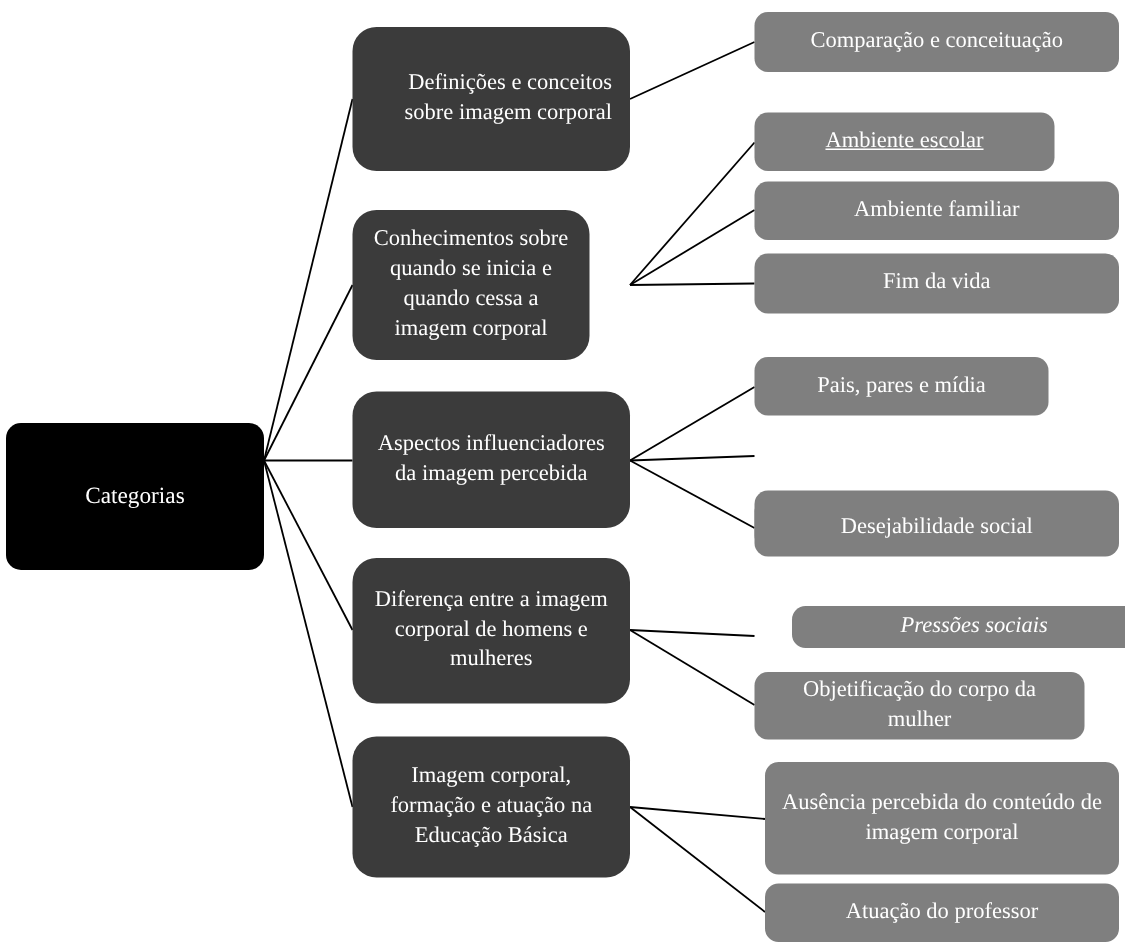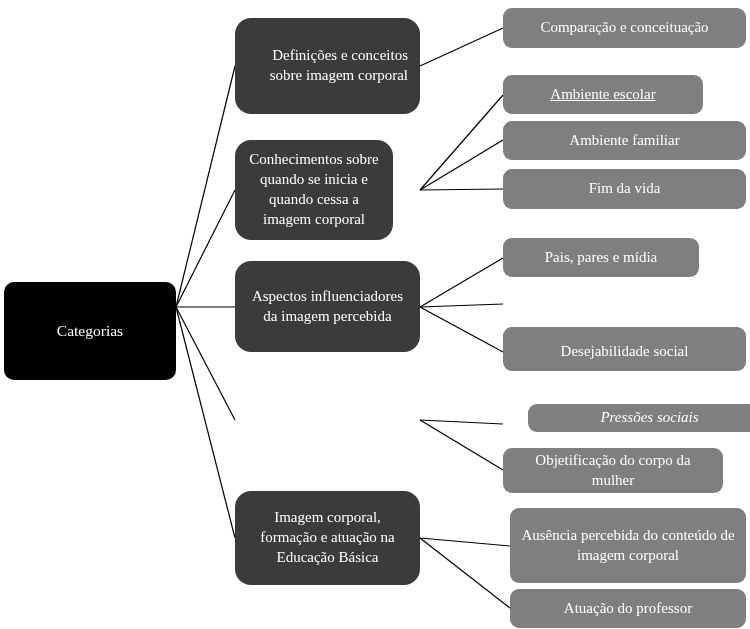--- a/index.html
+++ b/index.html
@@ -81,20 +81,21 @@
   </svg>
 
   <div class="node root" style="left:4px; top:258px; width:172px; height:98px;margin-top:24px;">Categorias</div>
 
   <div class="node cat" style="left:235px; top:18px; width:185px; height:96px;text-align:right;">Definições e conceitos sobre imagem corporal</div>
 
   <div class="node cat" style="left:235px; top:140px; width:158px; height:100px;">Conhecimentos sobre quando se inicia e quando cessa a imagem corporal</div>
 
   <div class="node cat" style="left:235px; top:261px; width:185px; height:91px;">Aspectos influenciadores da imagem percebida</div>
 
+  <div class="node cat" style="left:235px; top:372px; width:185px; height:97px;">Diferença entre a imagem corporal de homens e mulheres</div>
 
   <div class="node cat" style="left:235px; top:491px; width:185px; height:94px;">Imagem corporal, formação e atuação na Educação Básica</div>
 
   <div class="node sub" style="left:503px; top:8px; width:243px; height:40px;">Comparação e conceituação</div>
 
   <div class="node sub" style="left:503px; top:75px; width:200px; height:39px;text-decoration:underline;">Ambiente escolar</div>
 
   <div class="node sub" style="left:503px; top:121px; width:243px; height:39px;">Ambiente familiar</div>
 
   <div class="node sub" style="left:503px; top:169px; width:243px; height:40px;">Fim da vida</div>

